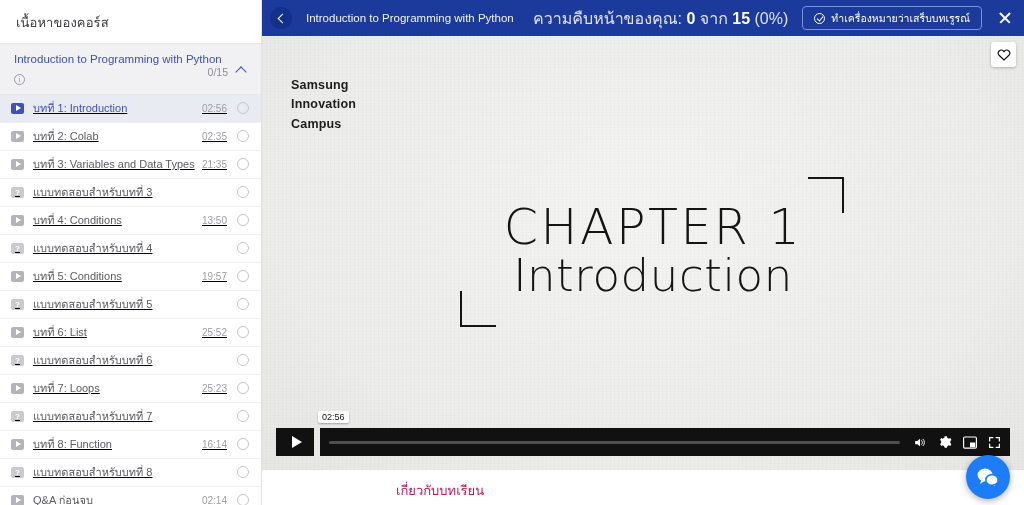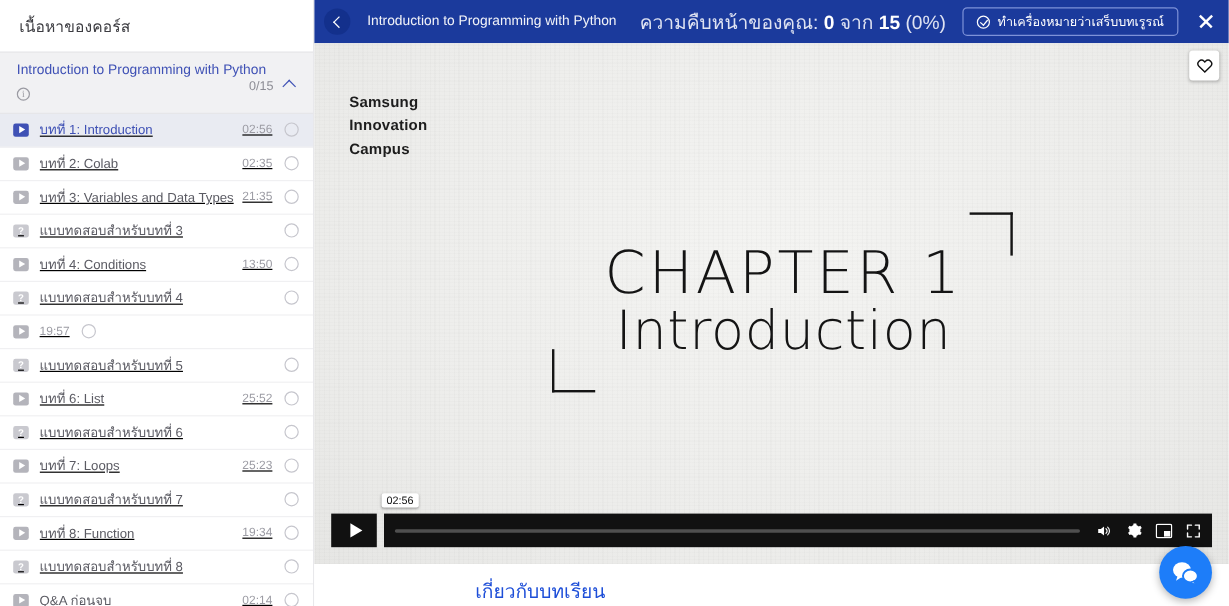--- a/index.html
+++ b/index.html
@@ -330,21 +330,21 @@
     box-shadow: 0 1px 2px rgba(0,0,0,.3);
     white-space: nowrap;
   }
 
   
   .below {
     height: 35px;
     padding: 10px 0 0 134px;
     background: #ffffff;
   }
-  .about-title { font-size: 16px; color: #1d4ed8; white-space: nowrap; }
+  .about-title { font-size: 13px; color: #be185d; white-space: nowrap; }
 
   .chat-fab {
     position: absolute;
     right: 14px; bottom: 6px;
     width: 44px; height: 44px;
     border-radius: 50%;
     background: #1d7df9;
     display: flex; align-items: center; justify-content: center;
     box-shadow: 0 2px 7px rgba(0,0,0,.3);
     cursor: pointer;
@@ -400,20 +400,21 @@
           <span class="circle"></span>
         </li>
         <li class="lesson">
           <span class="ico quiz">?</span>
           <span class="label">แบบทดสอบสำหรับบทที่ 4</span>
           <span class="dur"></span>
           <span class="circle"></span>
         </li>
         <li class="lesson">
           <span class="ico video"></span>
+          <span class="label">บทที่ 5: Conditions</span>
           <span class="dur">19:57</span>
           <span class="circle"></span>
         </li>
         <li class="lesson">
           <span class="ico quiz">?</span>
           <span class="label">แบบทดสอบสำหรับบทที่ 5</span>
           <span class="dur"></span>
           <span class="circle"></span>
         </li>
         <li class="lesson">
@@ -436,21 +437,21 @@
         </li>
         <li class="lesson">
           <span class="ico quiz">?</span>
           <span class="label">แบบทดสอบสำหรับบทที่ 7</span>
           <span class="dur"></span>
           <span class="circle"></span>
         </li>
         <li class="lesson">
           <span class="ico video"></span>
           <span class="label">บทที่ 8: Function</span>
-          <span class="dur">19:34</span>
+          <span class="dur">16:14</span>
           <span class="circle"></span>
         </li>
         <li class="lesson">
           <span class="ico quiz">?</span>
           <span class="label">แบบทดสอบสำหรับบทที่ 8</span>
           <span class="dur"></span>
           <span class="circle"></span>
         </li>
         <li class="lesson">
           <span class="ico video"></span>

